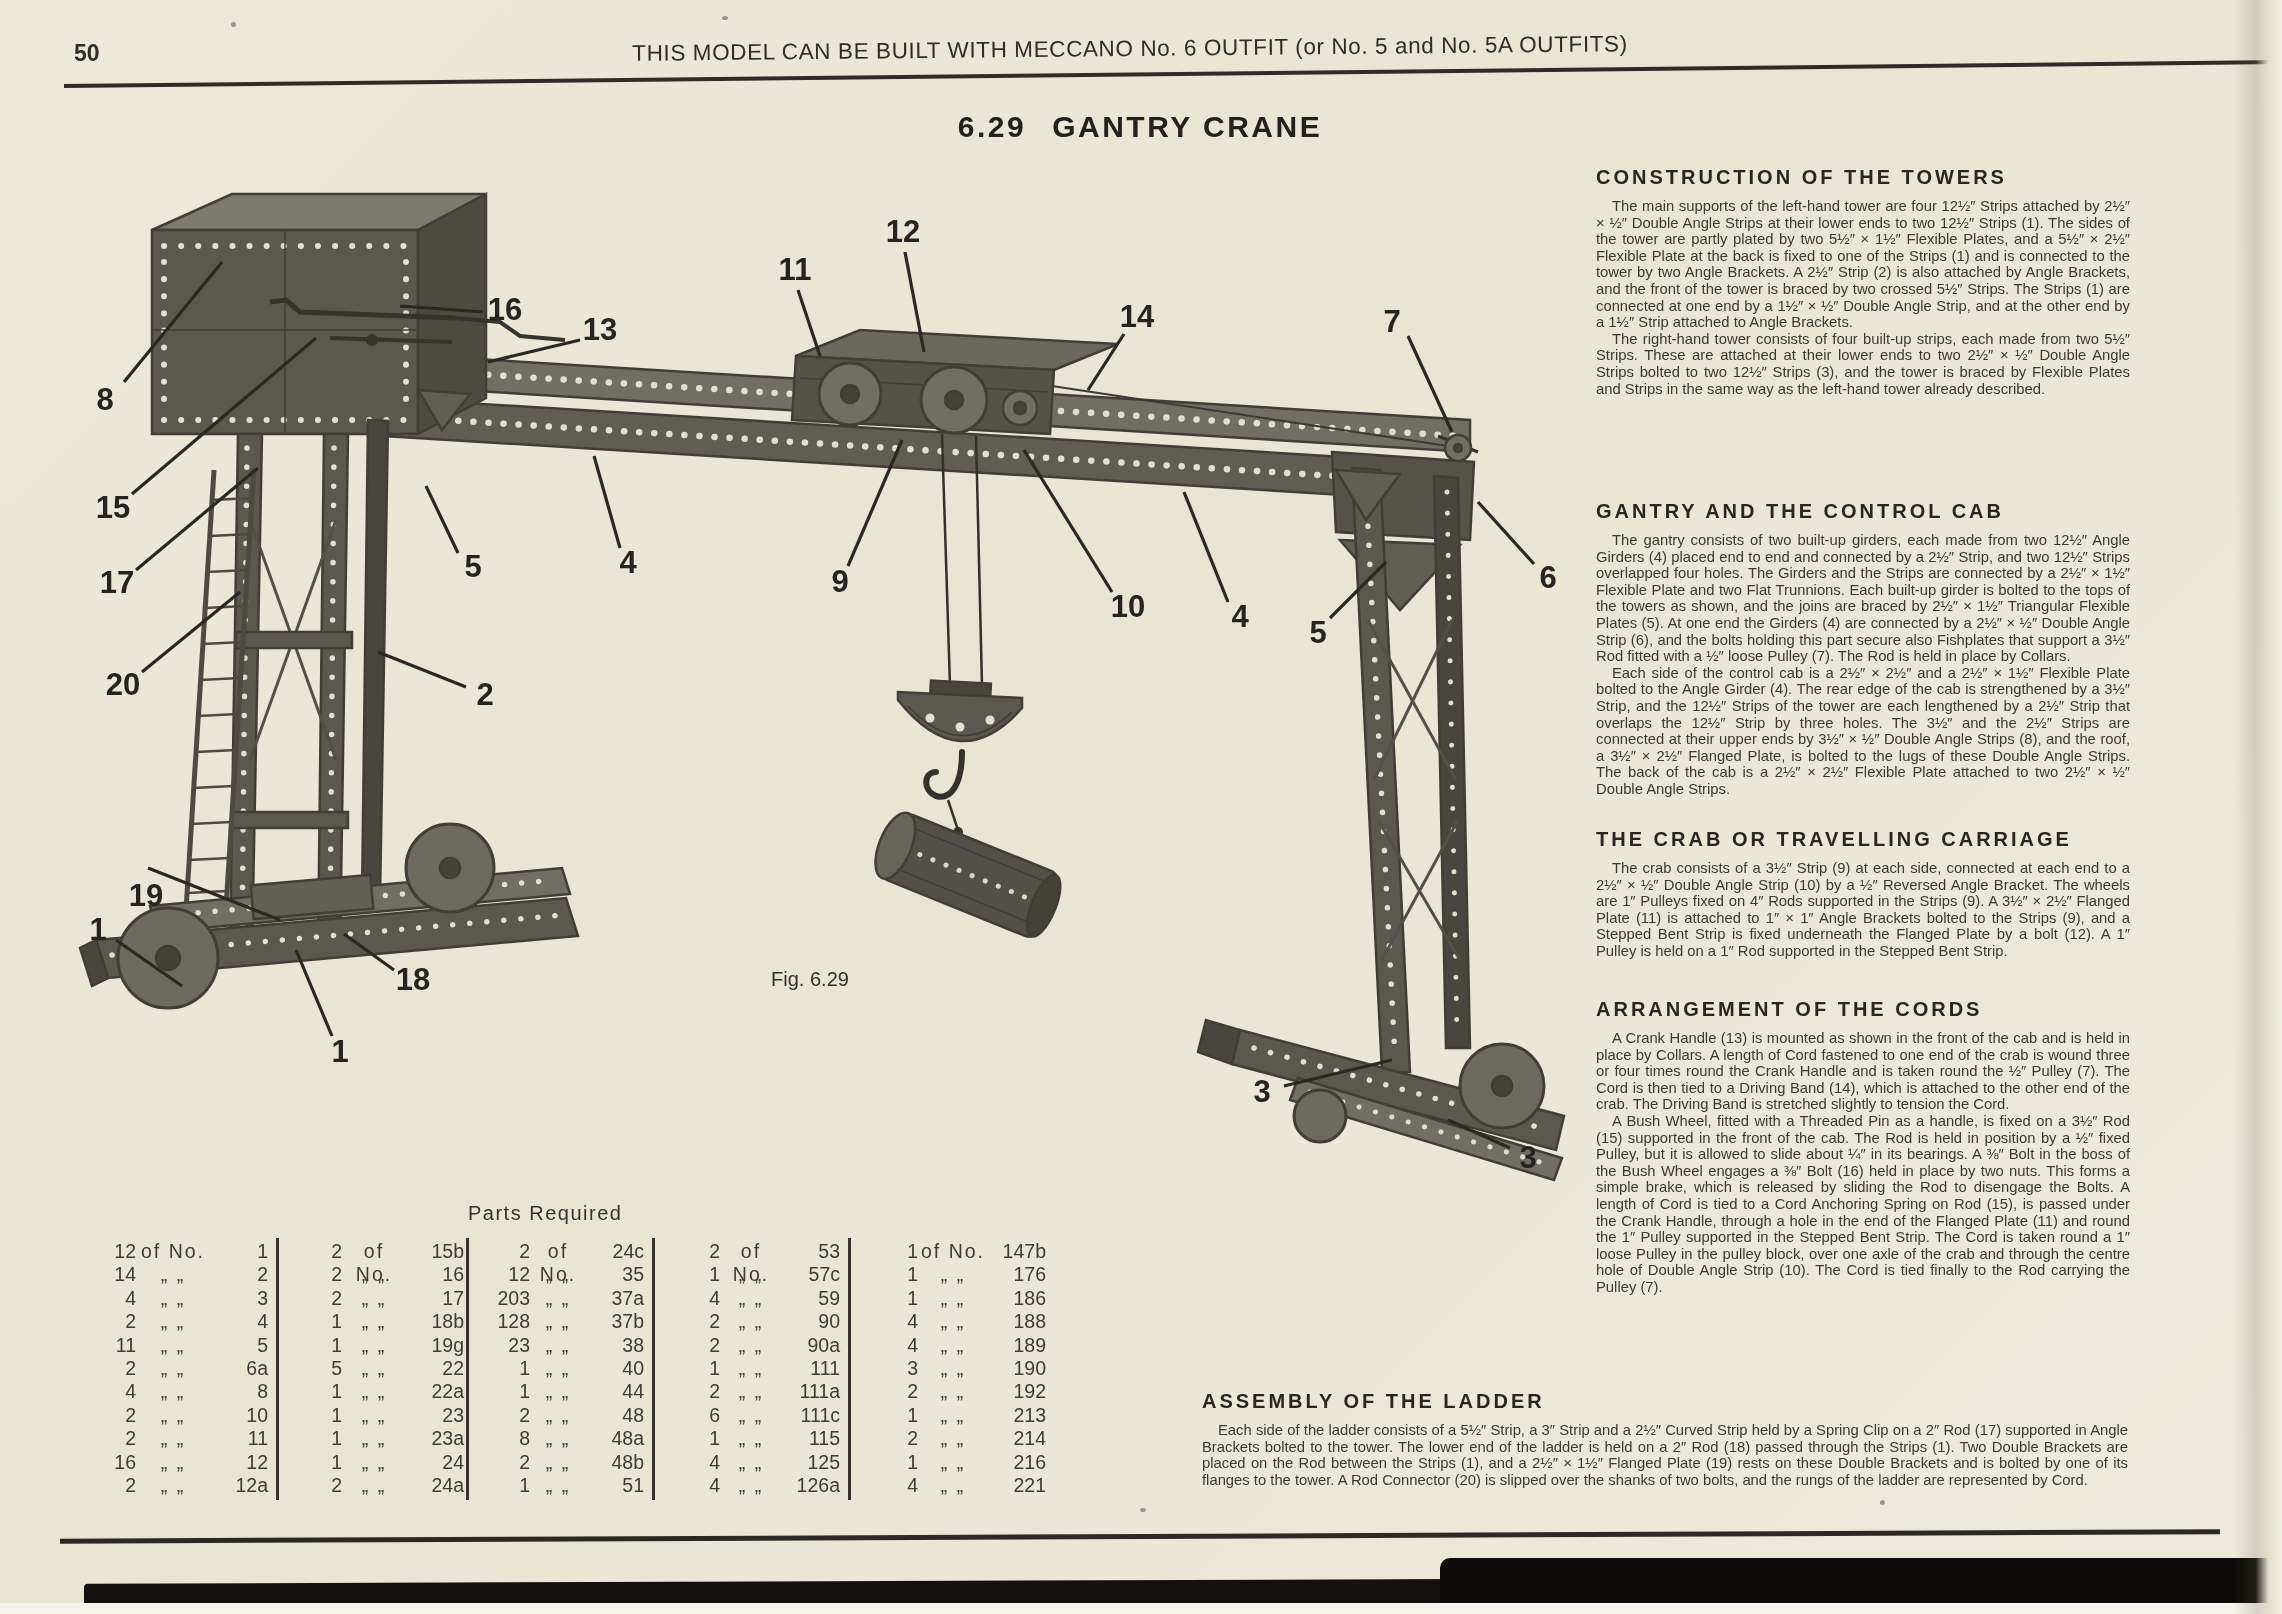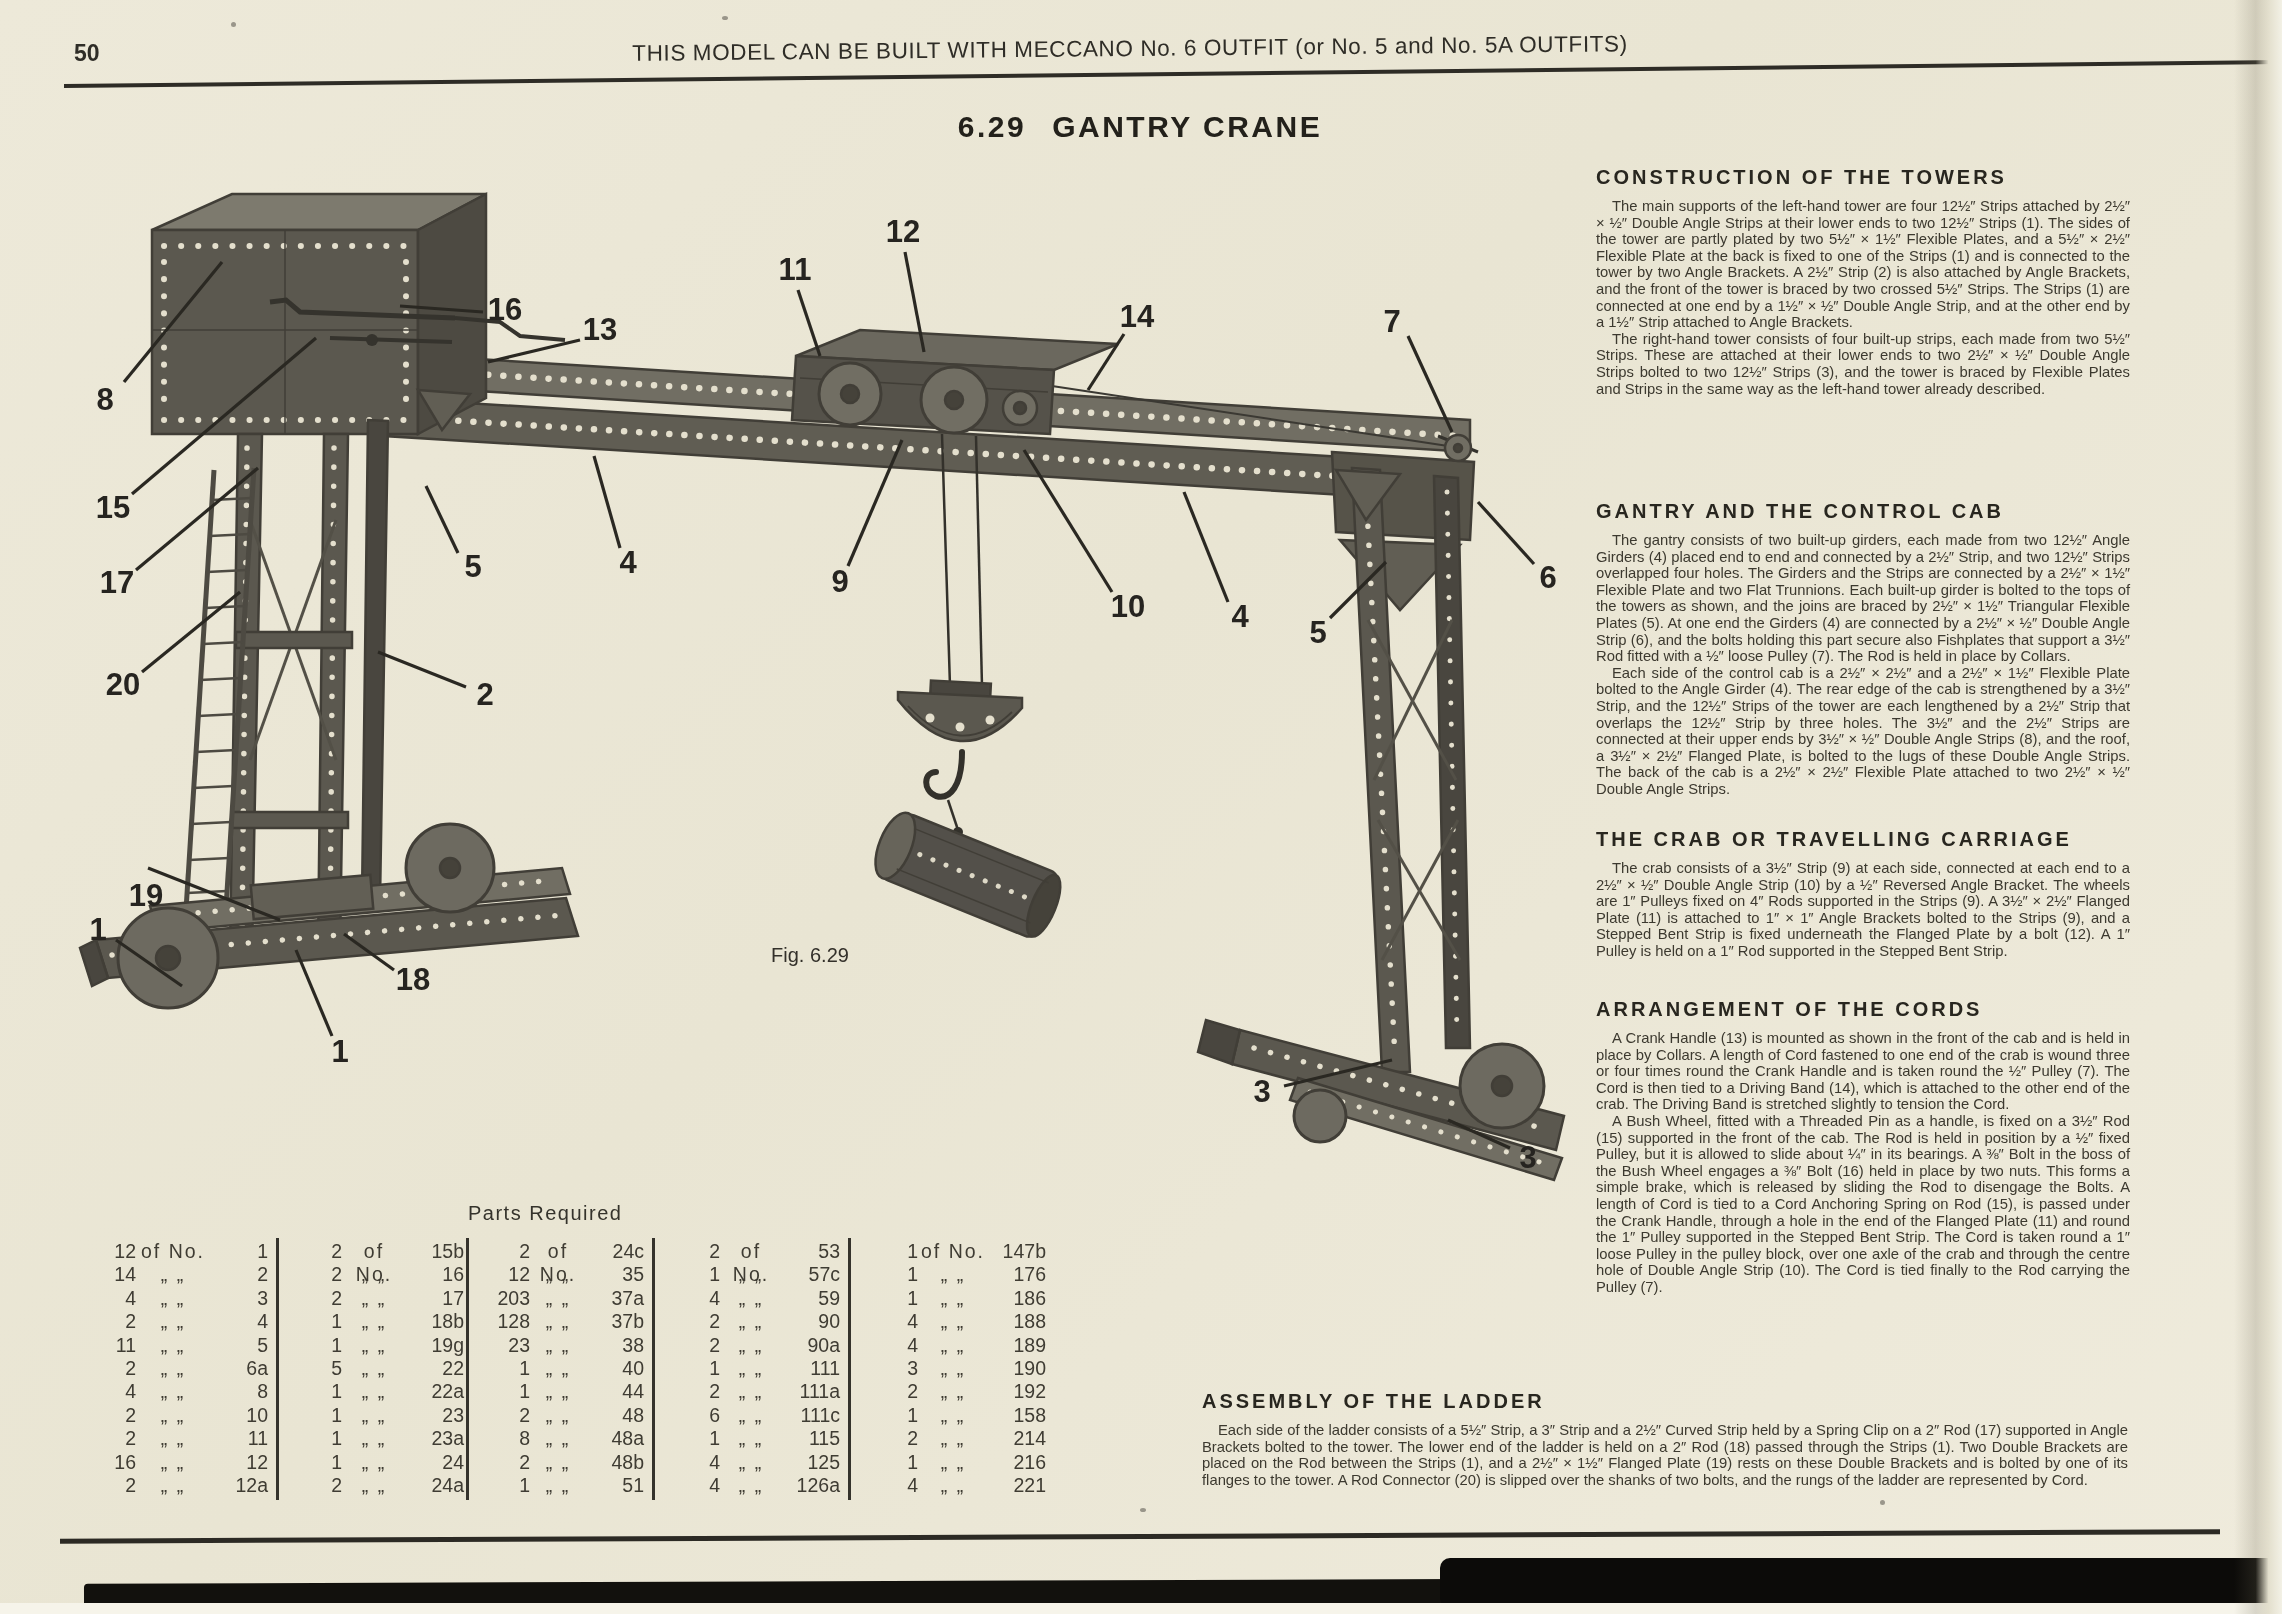--- a/index.html
+++ b/index.html
@@ -21,21 +21,21 @@
   .sec{position:absolute;left:1596px;width:534px;}
   #sec-0{top:166px;} #sec-1{top:500px;} #sec-2{top:828px;} #sec-3{top:998px;}
   #sec-4{top:1390px;left:1202px;width:926px;}
   .sec h3{margin:0 0 9px 0;font-size:20px;font-weight:bold;letter-spacing:3px;color:#28261f;}
   .sec p, .note p{margin:0;text-indent:16px;text-align:justify;font-size:14.8px;line-height:16.6px;color:#3c392f;}
   .note{position:absolute;left:1202px;top:1326px;width:926px;}
   
   #fig-svg{position:absolute;left:40px;top:130px;width:1540px;height:1075px;}
   .leader{stroke:#2a2822;stroke-width:3.2;}
   .callout{position:absolute;transform:translate(-50%,-50%);font-size:31px;font-weight:bold;color:#262420;white-space:nowrap;}
-  .fig-caption{position:absolute;left:700px;top:944px;width:220px;text-align:center;font-size:20px;color:#33302a;}
+  .fig-caption{position:absolute;left:700px;top:968px;width:220px;text-align:center;font-size:20px;color:#33302a;}
   
   .parts-title{position:absolute;left:468px;top:1202px;font-size:20px;letter-spacing:1.5px;color:#35332c;}
   .pcol{position:absolute;top:1240px;}
   #pcol-0{left:92px;width:176px;} #pcol-1{left:298px;width:166px;}
   #pcol-2{left:486px;width:158px;} #pcol-3{left:676px;width:164px;}
   #pcol-4{left:874px;width:172px;}
   .prow{display:flex;height:23.4px;line-height:23.4px;font-size:19.5px;color:#3f3c33;}
   .prow .pq{width:44px;text-align:right;}
   .prow .ps{flex:1;text-align:center;letter-spacing:2px;}
   .prow .pn{width:58px;text-align:right;}
@@ -526,21 +526,21 @@
         <span class="pn">190</span>
       </div>
       <div class="prow">
         <span class="pq">2</span>
         <span class="ps">„ „</span>
         <span class="pn">192</span>
       </div>
       <div class="prow">
         <span class="pq">1</span>
         <span class="ps">„ „</span>
-        <span class="pn">158</span>
+        <span class="pn">213</span>
       </div>
       <div class="prow">
         <span class="pq">2</span>
         <span class="ps">„ „</span>
         <span class="pn">214</span>
       </div>
       <div class="prow">
         <span class="pq">1</span>
         <span class="ps">„ „</span>
         <span class="pn">216</span>

